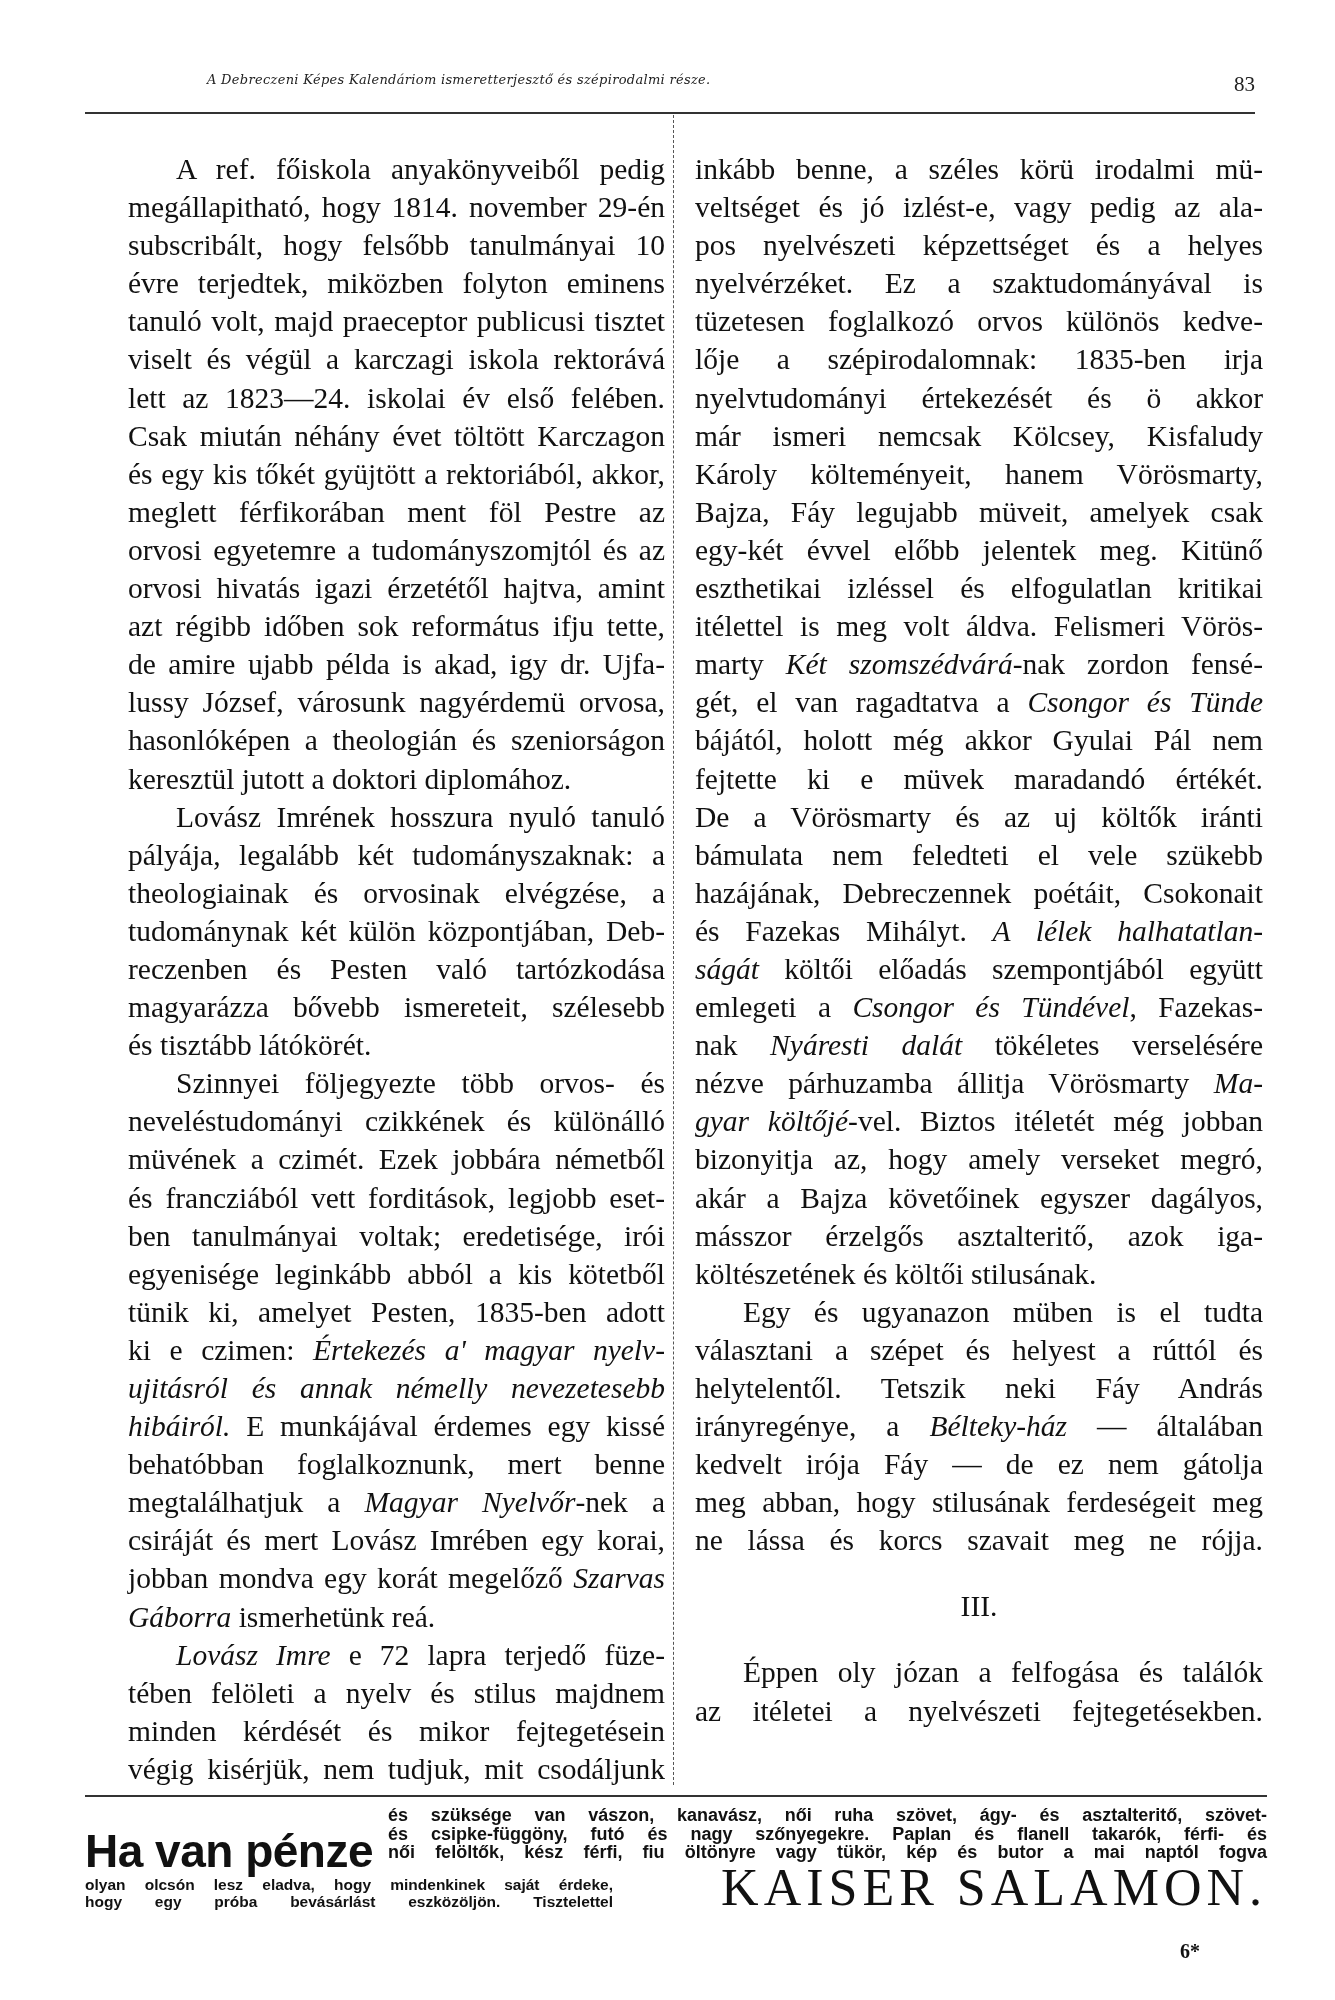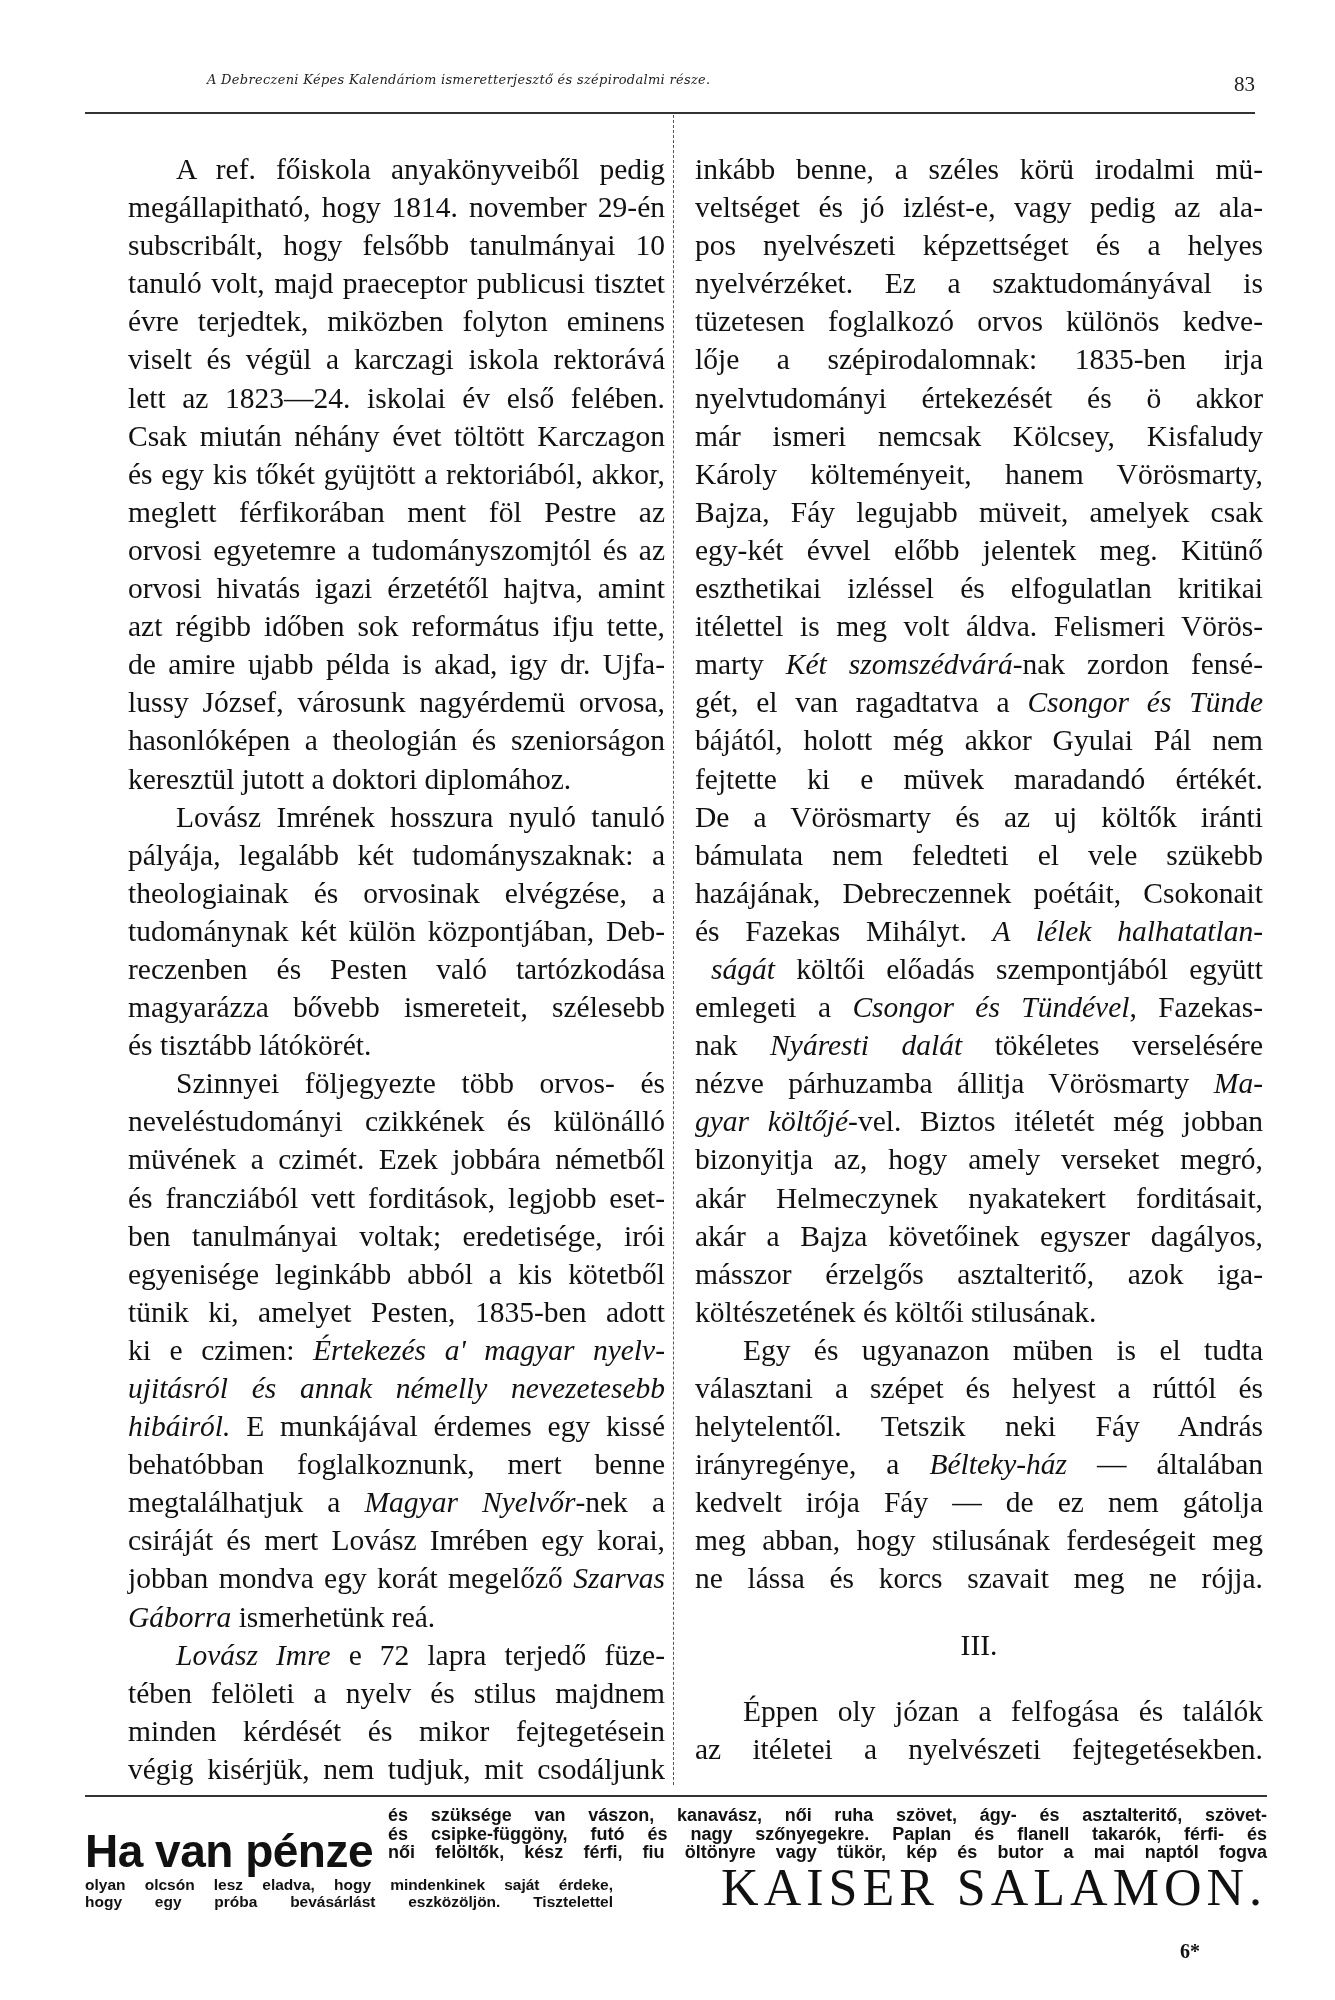--- a/index.html
+++ b/index.html
@@ -37,22 +37,22 @@
 <header class="header">
   <span class="header-title">A Debreczeni Képes Kalendáriom ismeretterjesztő és szépirodalmi része.</span>
   <span class="page-number">83</span>
 </header>
 <div class="rule header-rule"></div>
 
 <div class="col left" id="left-col">
     <span class="line indent" style="white-space: normal;"><span>A ref. főiskola anyakönyveiből pedig</span></span>
     <span class="line" style="white-space: normal;"><span>megállapitható, hogy 1814. november 29-én</span></span>
     <span class="line" style="white-space: normal;"><span>subscribált, hogy felsőbb tanulmányai 10</span></span>
+    <span class="line" style="white-space: normal;"><span>évre terjedtek, miközben folyton eminens</span></span>
     <span class="line" style="white-space: normal;"><span>tanuló volt, majd praeceptor publicusi tisztet</span></span>
-    <span class="line" style="white-space: normal;"><span>évre terjedtek, miközben folyton eminens</span></span>
     <span class="line" style="white-space: normal;"><span>viselt és végül a karczagi iskola rektorává</span></span>
     <span class="line" style="white-space: normal;"><span>lett az 1823—24. iskolai év első felében.</span></span>
     <span class="line" style="white-space: normal;"><span>Csak miután néhány évet töltött Karczagon</span></span>
     <span class="line" style="white-space: normal;"><span>és egy kis tőkét gyüjtött a rektoriából, akkor,</span></span>
     <span class="line" style="white-space: normal;"><span>meglett férfikorában ment föl Pestre az</span></span>
     <span class="line" style="white-space: normal;"><span>orvosi egyetemre a tudományszomjtól és az</span></span>
     <span class="line" style="white-space: normal;"><span>orvosi hivatás igazi érzetétől hajtva, amint</span></span>
     <span class="line" style="white-space: normal;"><span>azt régibb időben sok református ifju tette,</span></span>
     <span class="line" style="white-space: normal;"><span>de amire ujabb példa is akad, igy dr. Ujfa-</span></span>
     <span class="line" style="white-space: normal;"><span>lussy József, városunk nagyérdemü orvosa,</span></span>
@@ -101,27 +101,26 @@
     <span class="line" style="white-space: normal;"><span>eszthetikai izléssel és elfogulatlan kritikai</span></span>
     <span class="line" style="white-space: normal;"><span>itélettel is meg volt áldva. Felismeri Vörös-</span></span>
     <span class="line" style="white-space: normal;"><span>marty </span><span class="it">Két szomszédvárá</span><span>-nak zordon fensé-</span></span>
     <span class="line" style="white-space: normal;"><span>gét, el van ragadtatva a </span><span class="it">Csongor és Tünde</span></span>
     <span class="line" style="white-space: normal;"><span>bájától, holott még akkor Gyulai Pál nem</span></span>
     <span class="line" style="white-space: normal;"><span>fejtette ki e müvek maradandó értékét.</span></span>
     <span class="line" style="white-space: normal;"><span>De a Vörösmarty és az uj költők iránti</span></span>
     <span class="line" style="white-space: normal;"><span>bámulata nem feledteti el vele szükebb</span></span>
     <span class="line" style="white-space: normal;"><span>hazájának, Debreczennek poétáit, Csokonait</span></span>
     <span class="line" style="white-space: normal;"><span>és Fazekas Mihályt. </span><span class="it">A lélek halhatatlan-</span></span>
-    <span class="line" style="white-space: normal; margin-left: 16px;"><span class="it">ságát</span><span> költői előadás szempontjából együtt</span></span>
+    <span class="line" style="white-space: normal;"><span class="it">ságát</span><span> költői előadás szempontjából együtt</span></span>
     <span class="line" style="white-space: normal;"><span>emlegeti a </span><span class="it">Csongor és Tündével</span><span>, Fazekas-</span></span>
     <span class="line" style="white-space: normal;"><span>nak </span><span class="it">Nyáresti dalát</span><span> tökéletes verselésére</span></span>
     <span class="line" style="white-space: normal;"><span>nézve párhuzamba állitja Vörösmarty </span><span class="it">Ma-</span></span>
     <span class="line" style="white-space: normal;"><span class="it">gyar költőjé</span><span>-vel. Biztos itéletét még jobban</span></span>
     <span class="line" style="white-space: normal;"><span>bizonyitja az, hogy amely verseket megró,</span></span>
-    <span class="line" style="white-space: normal;"><span>akár Helmeczynek nyakatekert forditásait,</span></span>
     <span class="line" style="white-space: normal;"><span>akár a Bajza követőinek egyszer dagályos,</span></span>
     <span class="line" style="white-space: normal;"><span>másszor érzelgős asztalteritő, azok iga-</span></span>
     <span class="line last" style="white-space: normal;"><span>költészetének és költői stilusának.</span></span>
     <span class="line indent" style="white-space: normal;"><span>Egy és ugyanazon müben is el tudta</span></span>
     <span class="line" style="white-space: normal;"><span>választani a szépet és helyest a rúttól és</span></span>
     <span class="line" style="white-space: normal;"><span>helytelentől. Tetszik neki Fáy András</span></span>
     <span class="line" style="white-space: normal;"><span>irányregénye, a </span><span class="it">Bélteky-ház</span><span> — általában</span></span>
     <span class="line" style="white-space: normal;"><span>kedvelt irója Fáy — de ez nem gátolja</span></span>
     <span class="line" style="white-space: normal;"><span>meg abban, hogy stilusának ferdeségeit meg</span></span>
     <span class="line" style="white-space: normal;"><span>ne lássa és korcs szavait meg ne rójja.</span></span>

